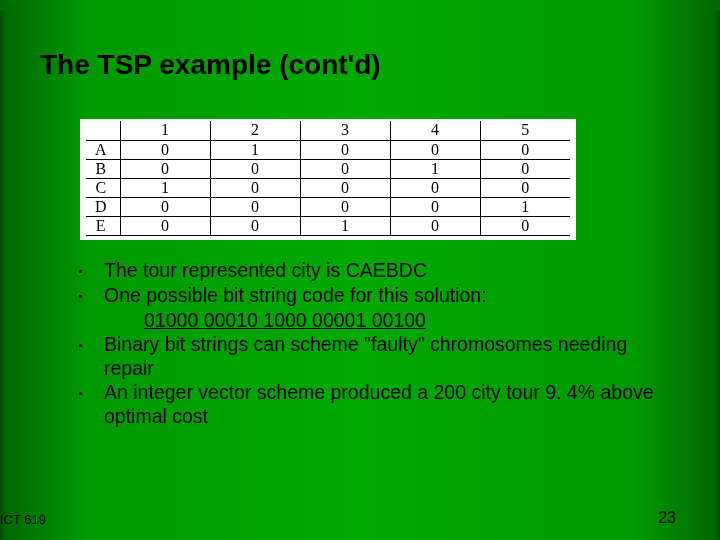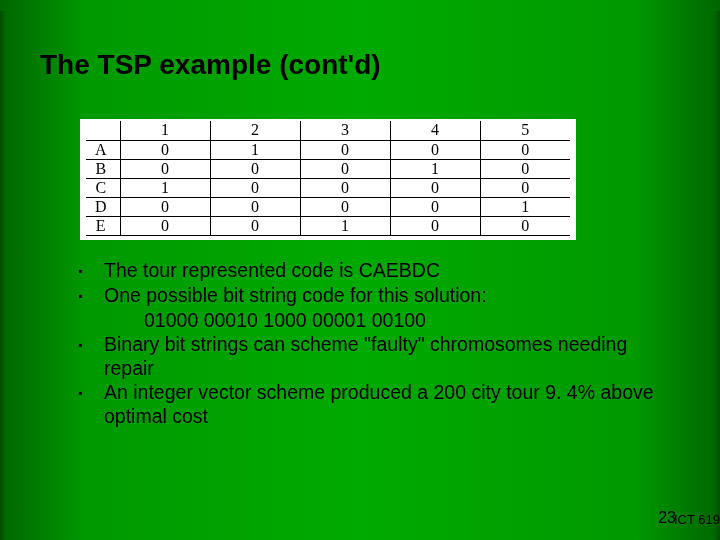--- a/index.html
+++ b/index.html
@@ -97,27 +97,28 @@
     flex: 0 0 26px;
     font-size: 12px;
     line-height: 24px;
     color: #000;
   }
   .bullets .txt {
     flex: 1;
   }
   .bullets .sub {
     padding-left: 66px;
+    text-decoration: underline;
   }
   .footer-center {
     position: absolute;
     bottom: 24px;
     left: 0;
     width: 720px;
-    text-align: right;
+    text-align: left;
     color: #000;
     font-size: 13px;
   }
   .footer-right {
     position: absolute;
     bottom: 24px;
     right: 44px;
     color: #000;
     font-size: 16px;
   }
@@ -194,21 +195,21 @@
         <td>0</td>
         <td class="cell-last">0</td>
       </tr>
     </tbody>
       </table>
   </div>
 
   <div class="bullets">
     <div class="row">
       <span class="marker">▪</span>
-      <span class="txt">The tour represented code is CAEBDC</span>
+      <span class="txt">The tour represented city is CAEBDC</span>
     </div>
     <div class="row">
       <span class="marker">▪</span>
       <span class="txt">One possible bit string code for this solution:</span>
     </div>
     <div class="sub">01000 00010 1000 00001 00100</div>
     <div class="row">
       <span class="marker">▪</span>
       <span class="txt">Binary bit strings can scheme "faulty" chromosomes needing repair</span>
     </div>

